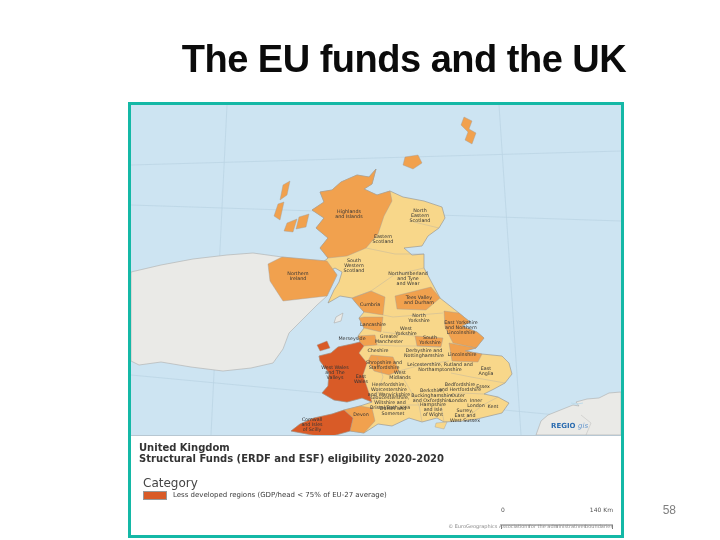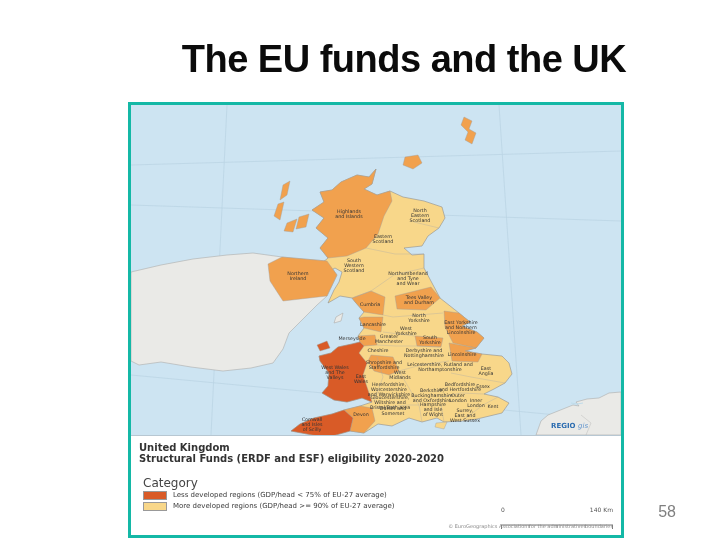--- a/index.html
+++ b/index.html
@@ -23,21 +23,21 @@
     font-family:"DejaVu Sans",sans-serif;color:#3b3b3b;
   }
   .map-title{padding:6px 0 0 8px;font-size:10px;font-weight:700;line-height:11px;color:#333;}
   .legend-heading{margin:12px 0 1px 12px;font-size:12px;color:#444;}
   .legend-row{display:flex;align-items:center;margin:0 0 3px 12px;height:8px;}
   .swatch{width:22px;height:7px;margin-right:6px;border:1px solid #999;flex:0 0 auto;}
   .legend-label{font-size:7px;color:#3b3b3b;white-space:nowrap;}
   .scalebar{position:absolute;top:70px;right:8px;width:112px;}
   .scalebar-labels{display:flex;justify-content:space-between;font-size:6px;color:#555;margin-bottom:1px;}
   .attribution{position:absolute;top:87px;right:8px;font-size:5px;color:#8a8a8a;white-space:nowrap;}
-  .page-number{position:absolute;top:503px;right:44px;font-size:16px;color:#7f7f7f;}
+  .page-number{position:absolute;top:503px;right:44px;font-size:12px;color:#7f7f7f;}
   .region-label{font-size:4.8px;fill:#343434;text-anchor:middle;font-family:"DejaVu Sans",sans-serif;}
   .coast{stroke:#8f8f8f;stroke-width:.6;stroke-linejoin:round;}
   .r-more{fill:#f8d78a;}
   .r-trans{fill:#f1a14e;}
   .r-less{fill:#d95b27;}
   .overlay{stroke:#9c9c9c;stroke-width:.4;stroke-linejoin:round;}
   .grat{stroke:#b9d2e3;stroke-width:.7;fill:none;}
   .borders{stroke:#a8a8a8;stroke-width:.35;fill:none;}
   .otherland{fill:#eaeae7;stroke:#adadab;stroke-width:.6;stroke-linejoin:round;}
   .wm-bold{font:700 7px "DejaVu Sans",sans-serif;fill:#2b6cb0;}
@@ -162,24 +162,20 @@
       <div>United Kingdom</div>
       <div>Structural Funds (ERDF and ESF) eligibility 2020-2020</div>
     </div>
 
     <div class="legend-heading">Category</div>
 
     <div class="legend-row">
       <span class="swatch" style="background: rgb(217, 91, 39);"></span>
       <span class="legend-label">Less developed regions (GDP/head &lt; 75% of EU-27 average)</span>
     </div>
-    <div class="legend-row">
-      <span class="swatch" style="background: rgb(248, 215, 138);"></span>
-      <span class="legend-label">More developed regions (GDP/head &gt;= 90% of EU-27 average)</span>
-    </div>
 
     <div class="scalebar">
       <div class="scalebar-labels">
         <span>0</span>
         <span>140 Km</span>
       </div>
       <svg width="112" height="5">
         <line x1="0" y1="1" x2="112" y2="1" stroke="#777" stroke-width="1"></line>
         <line x1="0.5" y1="1" x2="0.5" y2="5" stroke="#777" stroke-width="1"></line>
         <line x1="28" y1="1" x2="28" y2="4" stroke="#777" stroke-width="0.8"></line>

